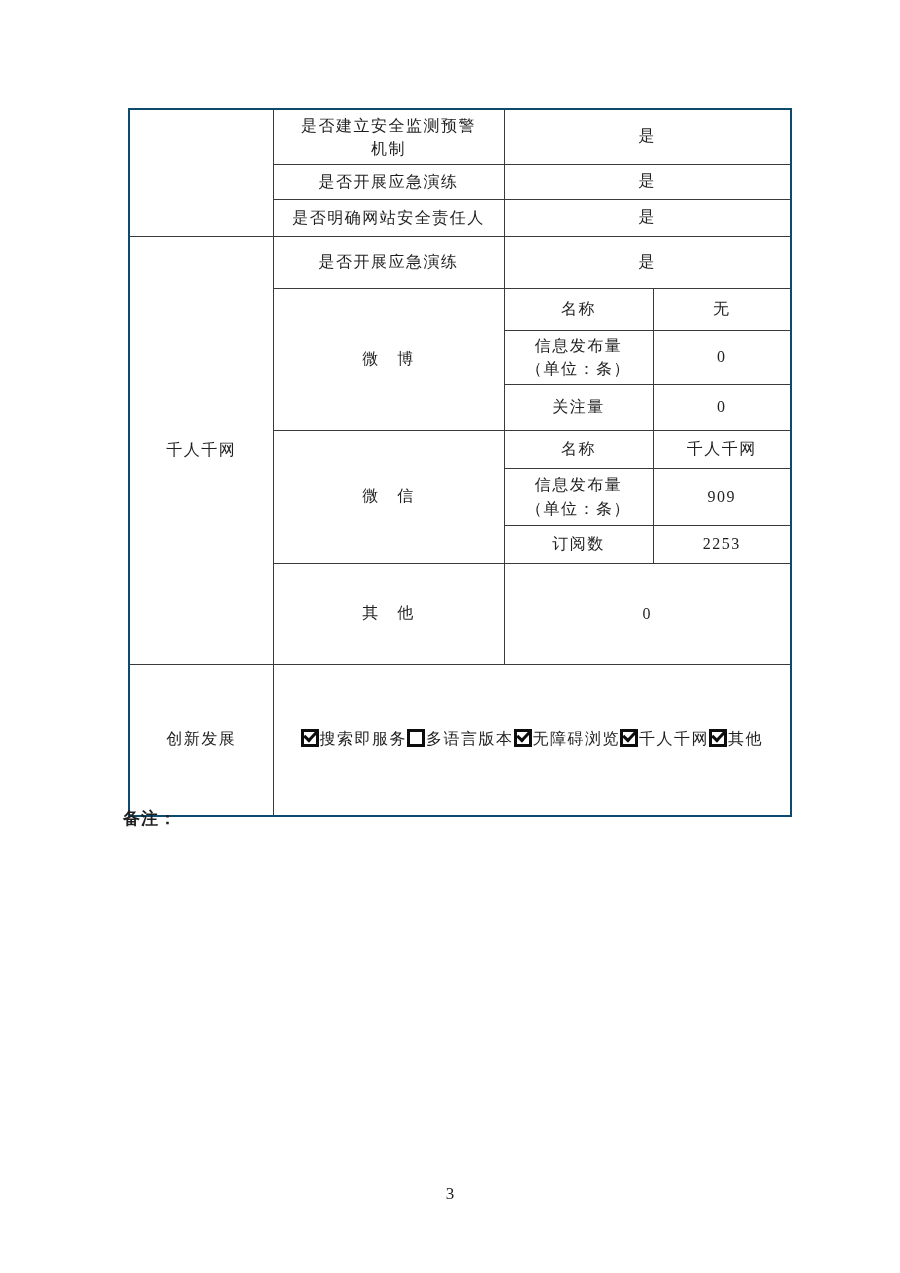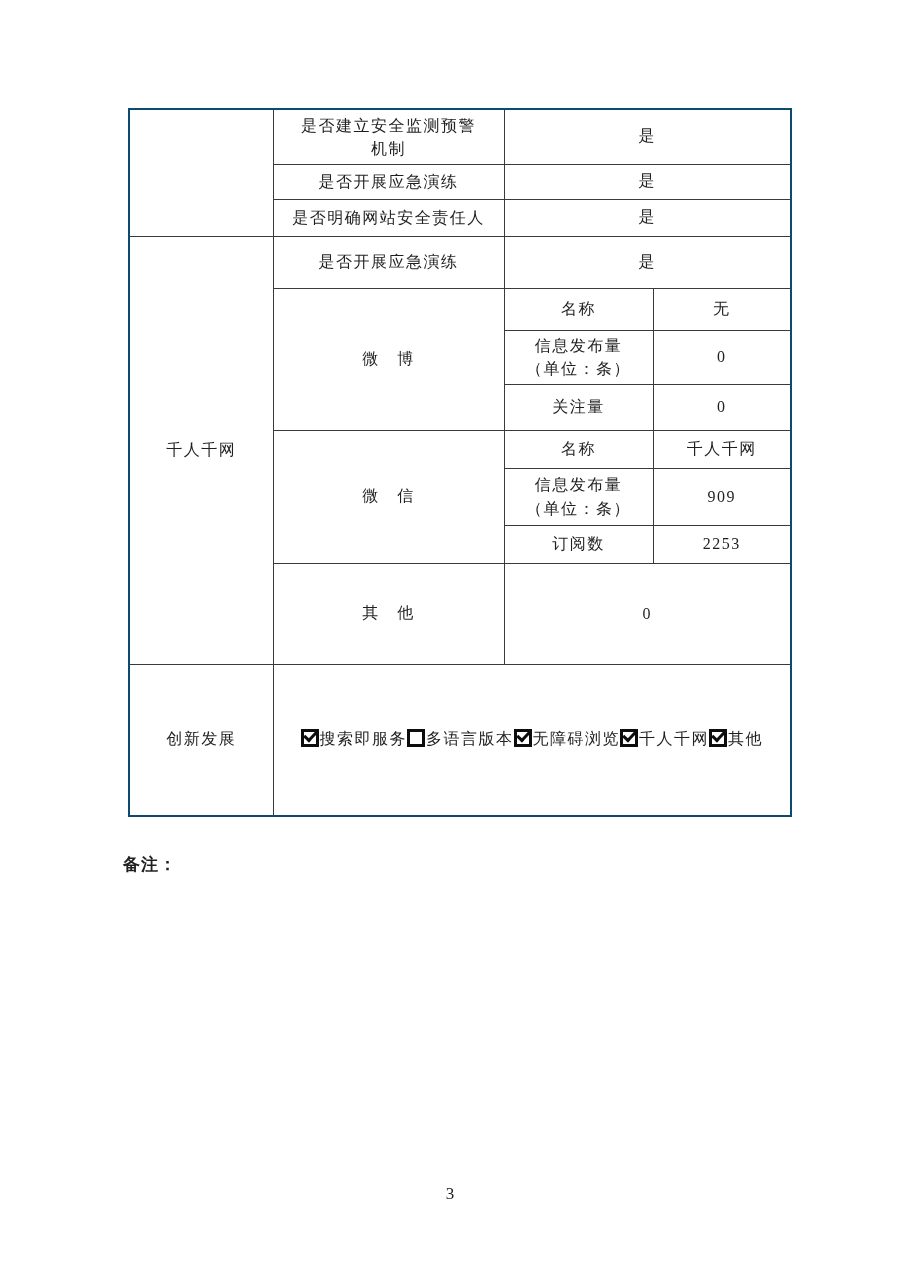--- a/index.html
+++ b/index.html
@@ -45,21 +45,21 @@
     content:"";
     position:absolute;
     left:0px;top:-1px;
     width:10px;height:5px;
     border-left:3px solid #0d0d0d;
     border-bottom:3px solid #0d0d0d;
     transform:rotate(-47deg);
   }
   .notes{
     position:absolute;
-    left:123px;top:853px;
+    left:123px;top:807px;
     font-size:17px;
     font-weight:bold;
     letter-spacing:1px;
   }
   .page-number{
     position:absolute;
     left:0;top:1184px;
     width:100%;
     text-align:center;
     font-size:17px;

